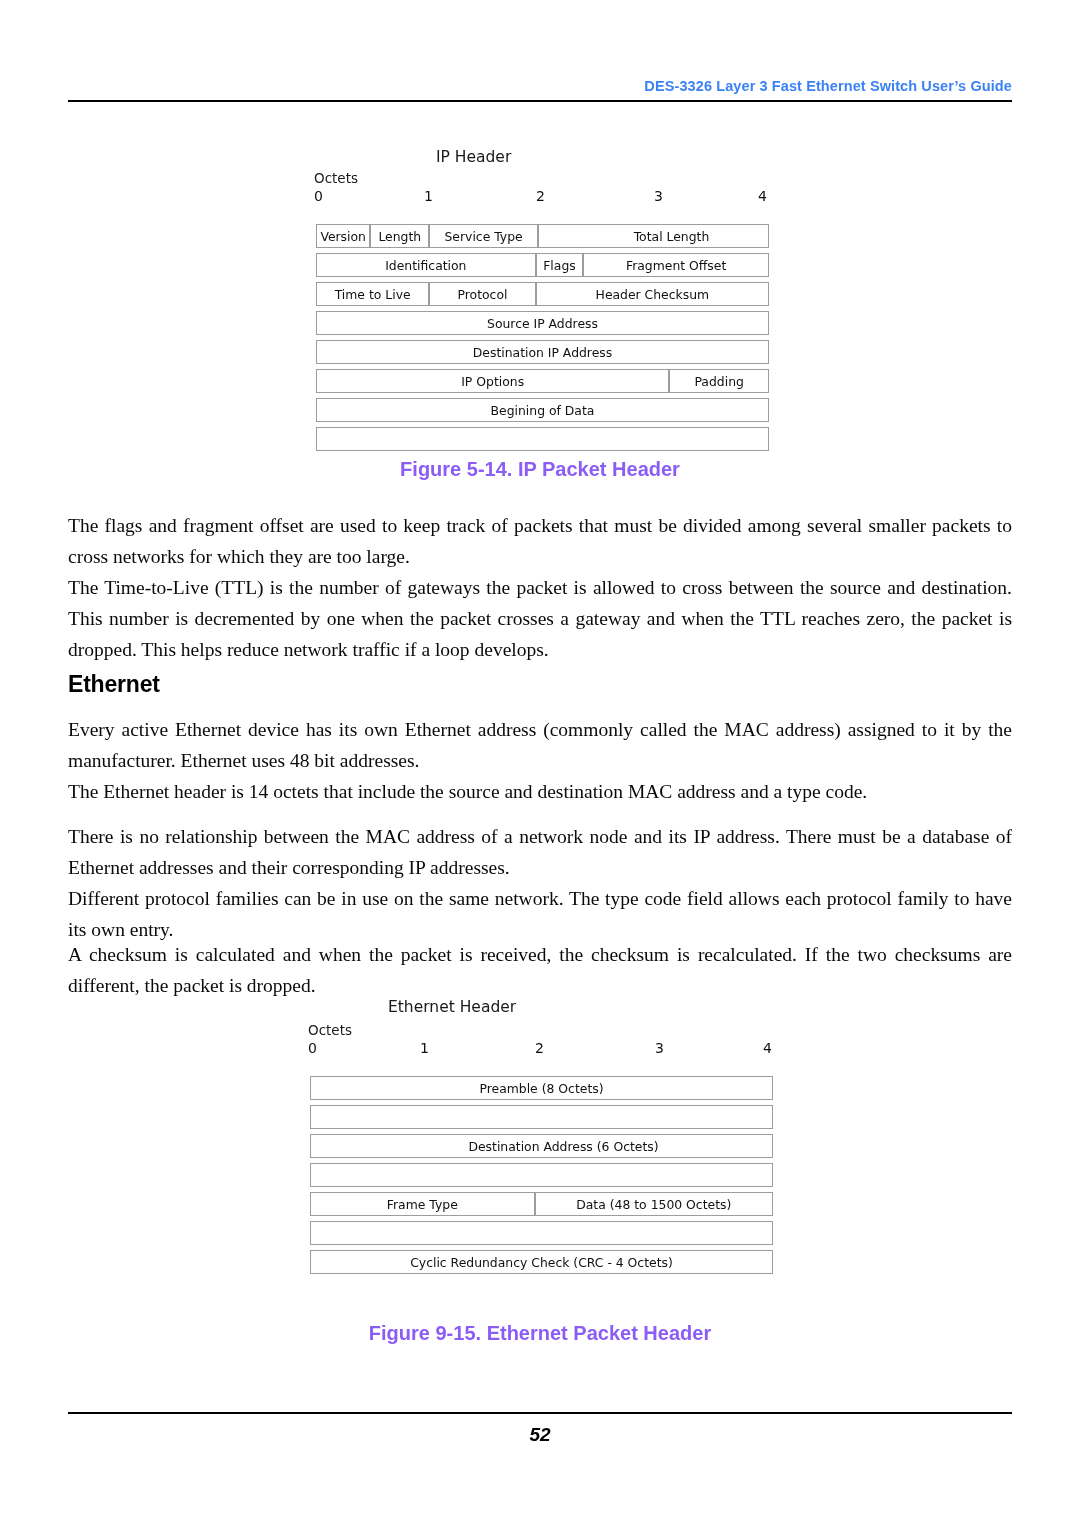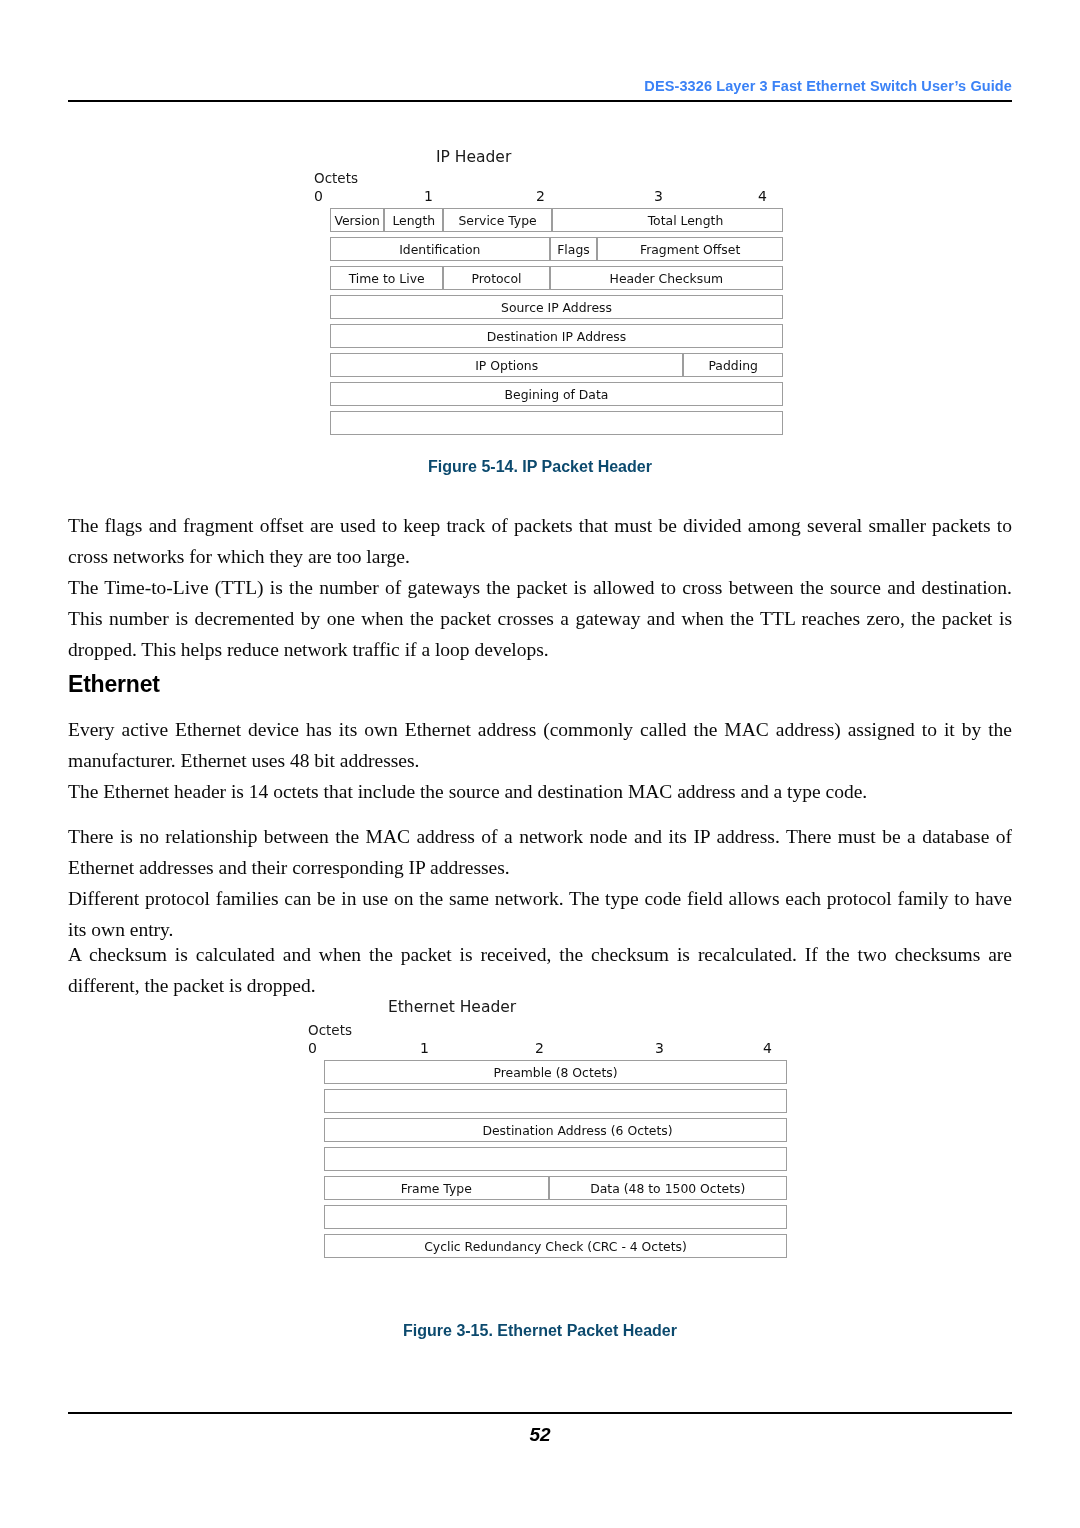--- a/index.html
+++ b/index.html
@@ -70,22 +70,22 @@
   }
 
   
   .figure-caption {
     position: absolute;
     left: 68px;
     width: 944px;
     text-align: center;
     font-family: "Liberation Sans", sans-serif;
     font-weight: bold;
-    font-size: 16px;
-    color: #0c4a6e;
+    font-size: 20px;
+    color: #8b5cf6;
   }
 
   
   .diagram {
     position: absolute;
   }
   .diagram-title {
     position: absolute;
     font-family: "DejaVu Sans", sans-serif;
     font-size: 15.5px;
@@ -104,21 +104,22 @@
   }
   .scale .tick {
     position: absolute;
     font-family: "DejaVu Sans", sans-serif;
     font-size: 14px;
     color: #111;
     top: 0;
   }
   .rows {
     position: absolute;
-    left: 16px;
+    left: 2px;
+    margin-top: 16px;
   }
   .prow {
     display: flex;
     width: 100%;
     margin-bottom: 5px;
     height: 24px;
   }
   .pcell {
     border: 1px solid #9d9d9d;
     box-sizing: border-box;
@@ -272,18 +273,18 @@
         </div>
         <div class="prow">
           <div class="pcell blank" style="width: 100%;"></div>
         </div>
         <div class="prow">
           <div class="pcell" style="width: 100%;">Cyclic Redundancy Check (CRC - 4 Octets)</div>
         </div>
       </div>
   </div>
 
-  <div class="figure-caption" style="top:1322px;">Figure 3-15. Ethernet Packet Header</div>
+  <div class="figure-caption" style="top:1322px;">Figure 9-15. Ethernet Packet Header</div>
 
   <div class="footer-rule"></div>
   <div class="page-number">52</div>
 
 </div>
 
 </body></html>

